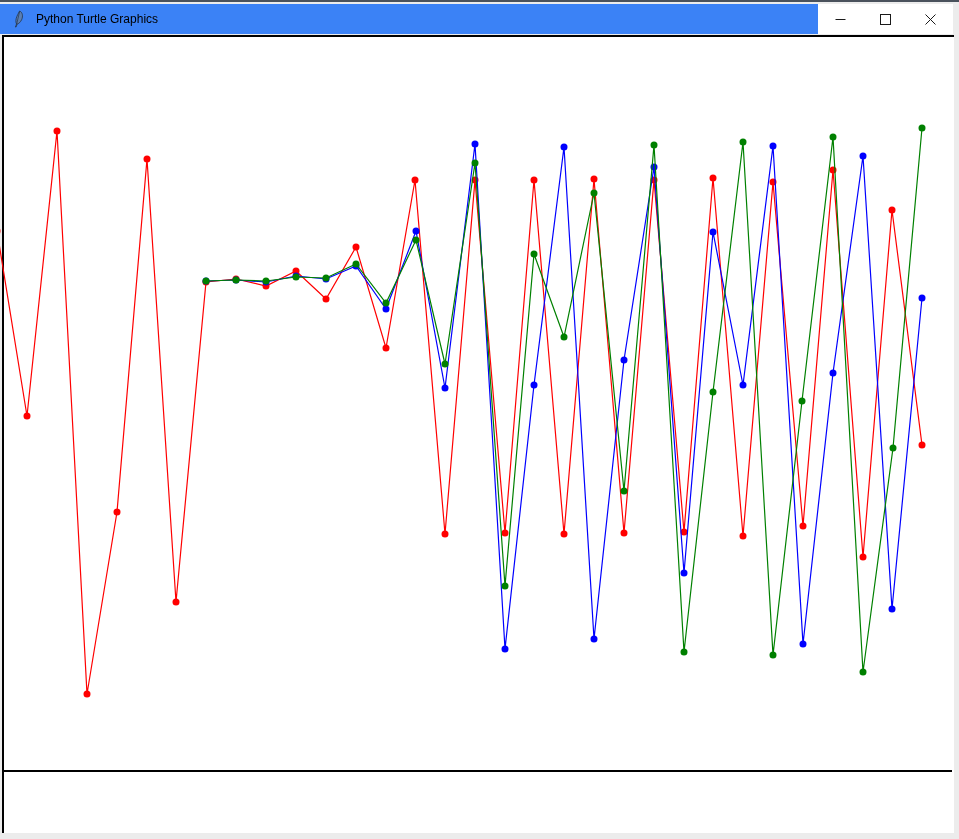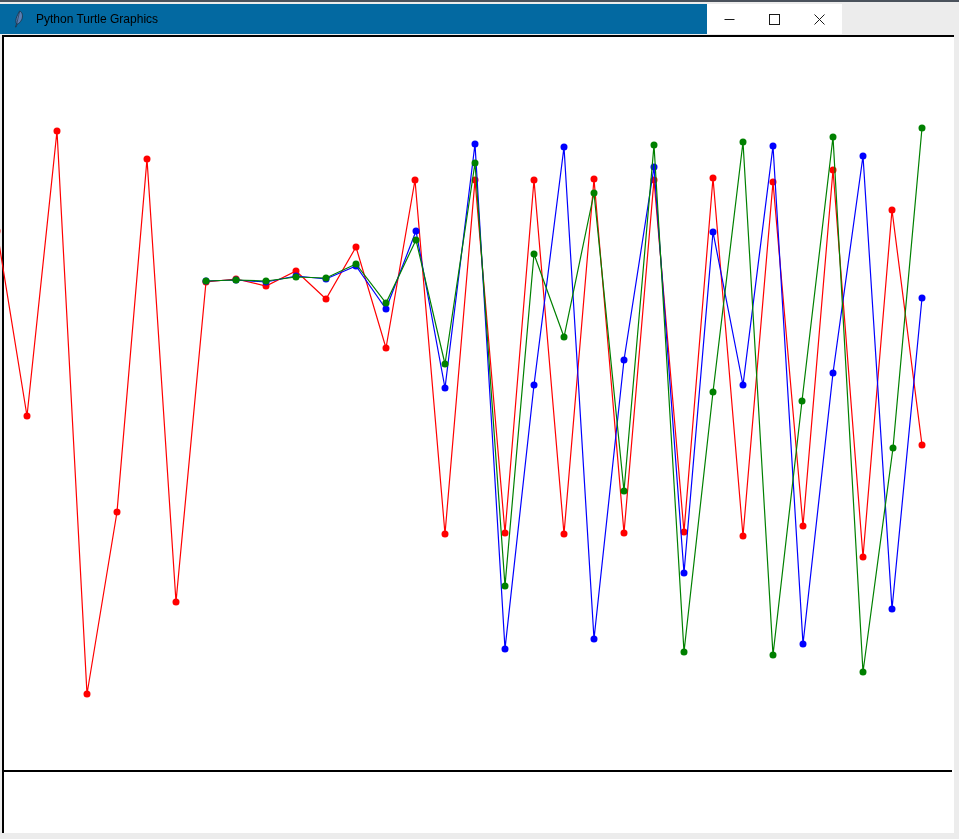--- a/index.html
+++ b/index.html
@@ -8,22 +8,22 @@
     font-family:"Liberation Sans", sans-serif;
     background:#ececec;
   }
   .window{
     position:absolute;inset:0;
     border-top:2px solid #4a525c;
     box-sizing:border-box;
     background:#ececec;
   }
   .titlebar{
-    position:absolute;left:0;top:2px;width:842px;height:30px;
-    background:#0369a1;display:flex;align-items:center;
+    position:absolute;left:0;top:2px;width:953px;height:30px;
+    background:#3b82f6;display:flex;align-items:center;
   }
   .titlebar .app-icon{
     width:16px;height:18px;margin-left:11px;flex:0 0 auto;
   }
   .titlebar .title{
     margin-left:9px;font-size:12px;color:#000000;white-space:nowrap;
   }
   .titlebar .spacer{flex:1 1 auto;}
   .winbtn{
     width:45px;height:30px;display:flex;align-items:center;justify-content:center;

